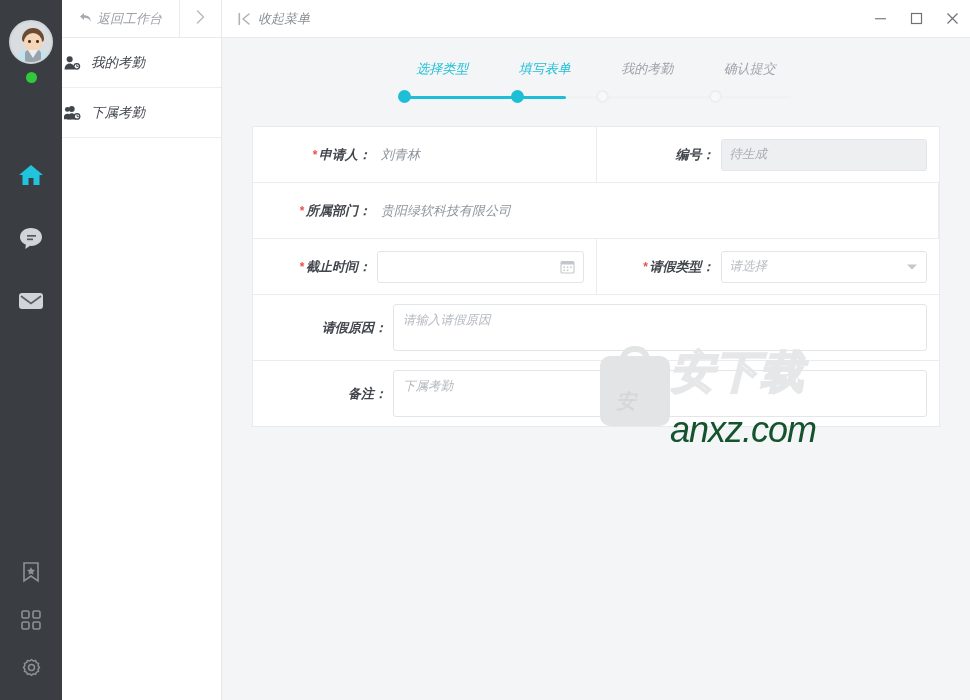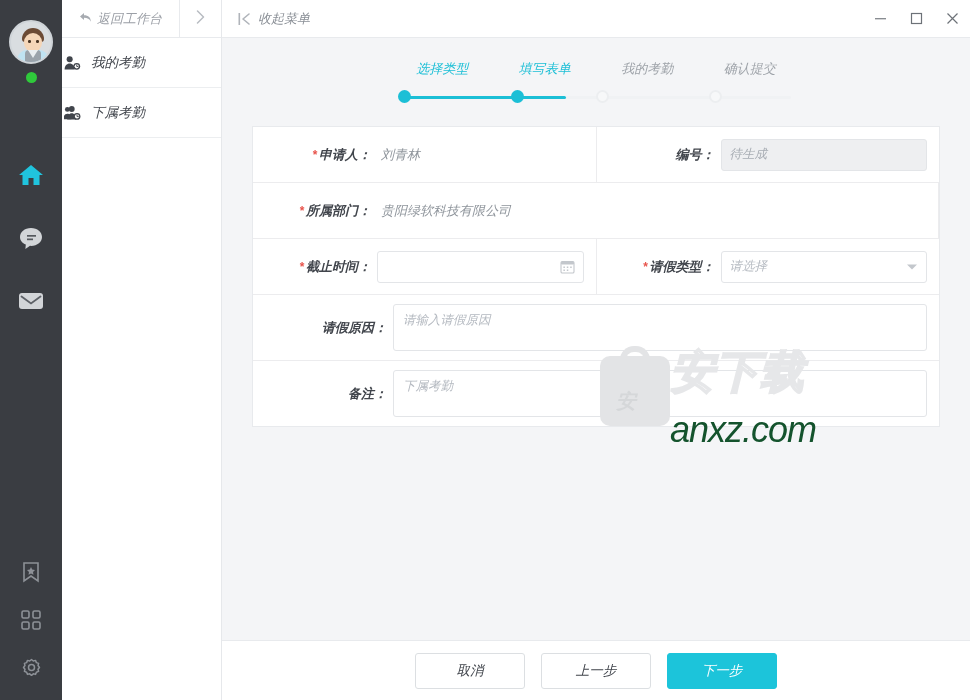--- a/index.html
+++ b/index.html
@@ -417,20 +417,15 @@
       <div class="watermark">
         <div class="wm-handle"></div>
         <div class="wm-box"></div>
         <div class="wm-an">安</div>
         <div class="wm-txt">安下载</div>
         <div class="wm-dom">anxz.com</div>
       </div>
 
     </div>
 
-    <div class="footer">
-      <div class="btn">取消</div>
-      <div class="btn">上一步</div>
-      <div class="btn primary">下一步</div>
-    </div>
 
   </div>
 </div>
 
 </body></html>

